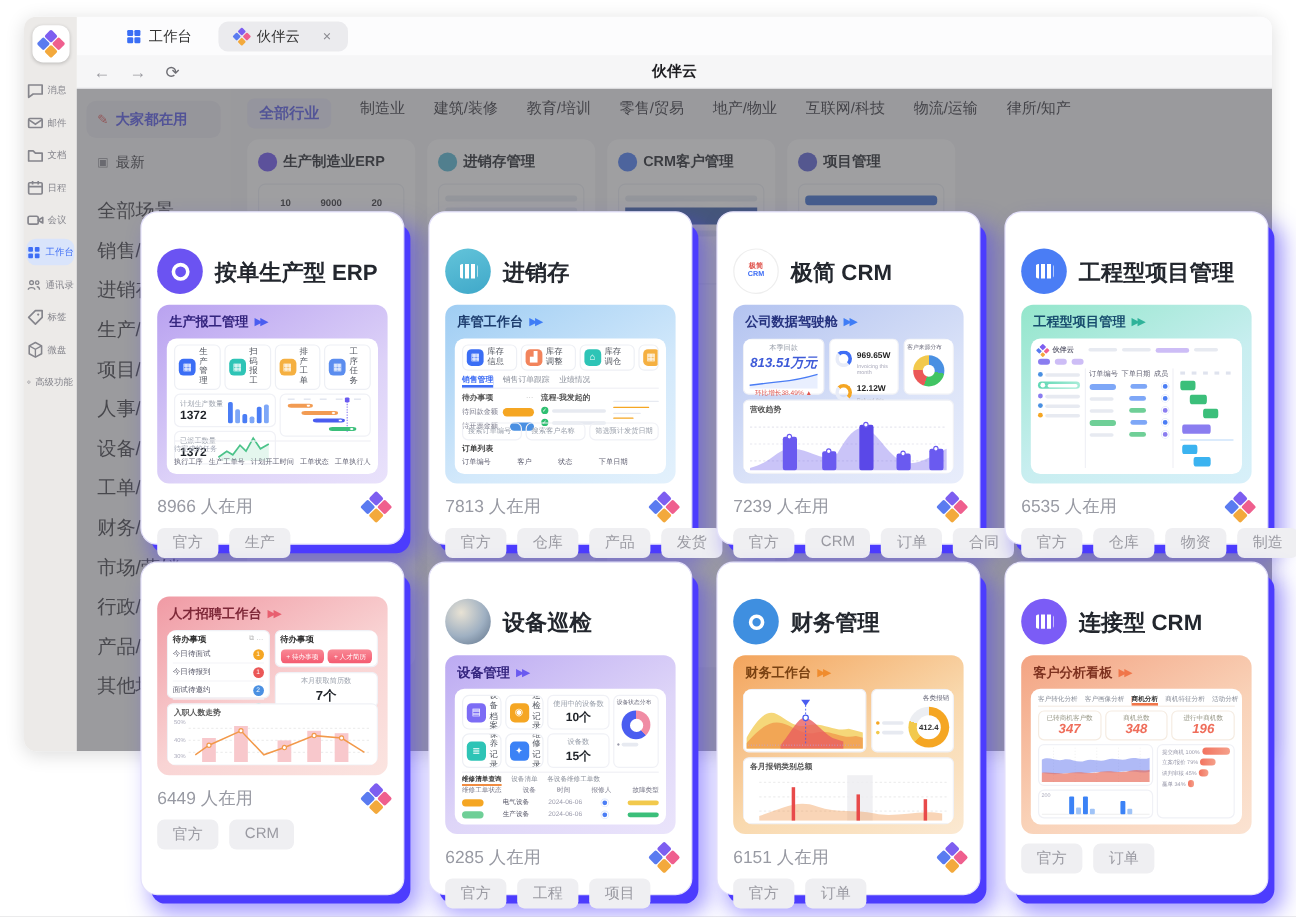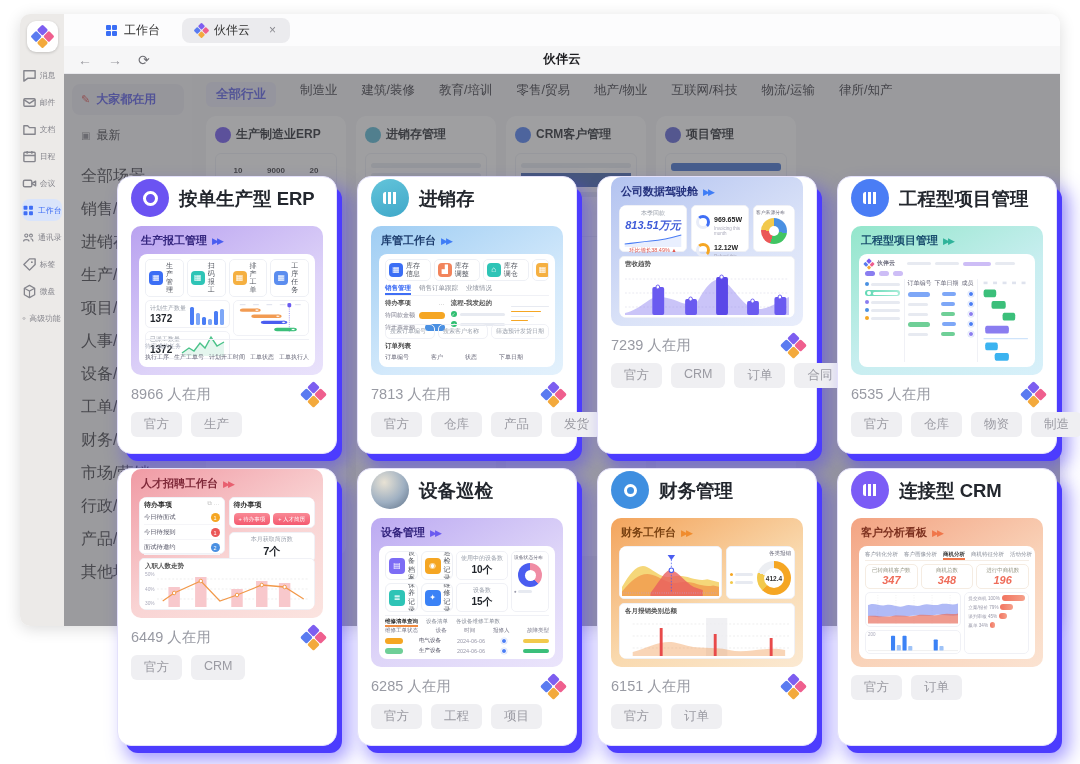--- a/index.html
+++ b/index.html
@@ -46,21 +46,21 @@
 .bgdot{width:16px;height:16px;border-radius:50%;flex:none}
 .bgpv{margin-top:10px;border:1px solid #eef0f5;border-radius:6px;padding:5px;height:84px;display:flex;gap:4px}
 .bgstat{flex:1;text-align:center}
 .bgstat b{font-size:8px;color:#333}
 .hump{height:18px;margin-top:4px;background:radial-gradient(closest-side at 50% 100%,#cfe0d8,transparent 95%)}
 .bgbars{flex:1;display:flex;flex-direction:column;gap:5px;padding-top:4px}
 .bgbars i{height:5px;border-radius:3px;background:#e7eaf1}
 .dim{position:absolute;inset:0;background:rgba(80,80,84,.55);z-index:5}
 
 .cards-layer{position:absolute;left:117px;top:176px;display:grid;grid-template-columns:repeat(4,220px);grid-auto-rows:278px;gap:14px 20px;z-index:10}
-.fcard{background:#fff;border-radius:14px;padding:0 13px;position:relative;border:1px solid #e4e1fb;box-shadow:7px 9px 0 -2px #4c3cfe,10px 13px 18px 2px rgba(78,60,255,.5)}
+.fcard{background:#fff;border-radius:14px;padding:28px 13px;position:relative;border:1px solid #e4e1fb;box-shadow:7px 9px 0 -2px #4c3cfe,10px 13px 18px 2px rgba(78,60,255,.5)}
 .fhead{display:flex;align-items:center;gap:10px;height:42px;margin-bottom:7px}
 .fico{width:38px;height:38px;border-radius:50%;flex:none;display:flex;align-items:center;justify-content:center;color:#fff;position:relative;overflow:hidden}
 .ftitle{font-size:18.5px;font-weight:700;color:#23272e;white-space:nowrap}
 .ring{width:15px;height:15px;border:3.5px solid #fff;border-radius:50%}
 .book{width:15px;height:12px;border-radius:2.5px;overflow:hidden;background:repeating-linear-gradient(90deg,#fff 0 3.2px,rgba(255,255,255,0) 3.2px 4.9px)}
 .person{width:14px;height:12px;position:relative}
 .person:before{content:"";position:absolute;left:4.5px;top:0;width:5px;height:5px;background:#fff;border-radius:50%}
 .person:after{content:"";position:absolute;left:1px;bottom:0;width:12px;height:5.5px;background:#fff;border-radius:5px 5px 2px 2px}
 .minilogo{font-size:6px;font-weight:700;line-height:1.1;text-align:center}
 .minilogo .r{color:#e0564f}.minilogo .b{color:#3f6ef5}
@@ -510,20 +510,26 @@
       </div>
     <div class="ftags">
       <span class="ftag">官方</span>
       <span class="ftag">仓库</span>
       <span class="ftag">产品</span>
       <span class="ftag">发货</span>
     </div>
   </div>
 
   <div class="fcard">
+    <div class="fhead">
+      <div class="fico" style="background:#fff;border:1px solid #eee">
+        <span class="minilogo"><span class="r">极简</span><br><span class="b">CRM</span></span>
+      </div>
+      <div class="ftitle">极简 CRM</div>
+    </div>
     <div class="pv" style="background:linear-gradient(150deg,#b3c3f0,#dbe3f8 60%,#e8edfb)">
       <div class="pv-banner" style="color:#25327e">
           <span>公司数据驾驶舱</span>
           <span class="chev" style="color:#3f7df6">▶▶</span>
         </div>
       <div class="pv-win" style="background:transparent;padding:0;margin:2px 8px 8px;gap:4px">
         <div style="display:flex;gap:4px;flex:1;min-height:0">
           <div class="sbx" style="flex:1.25;background:#fff;text-align:center;padding:3px">
             <div class="sl">本季回款</div>
             <div style="font-size:11px;font-weight:700;font-style:italic;color:#3f5bd8">813.51万元</div>

